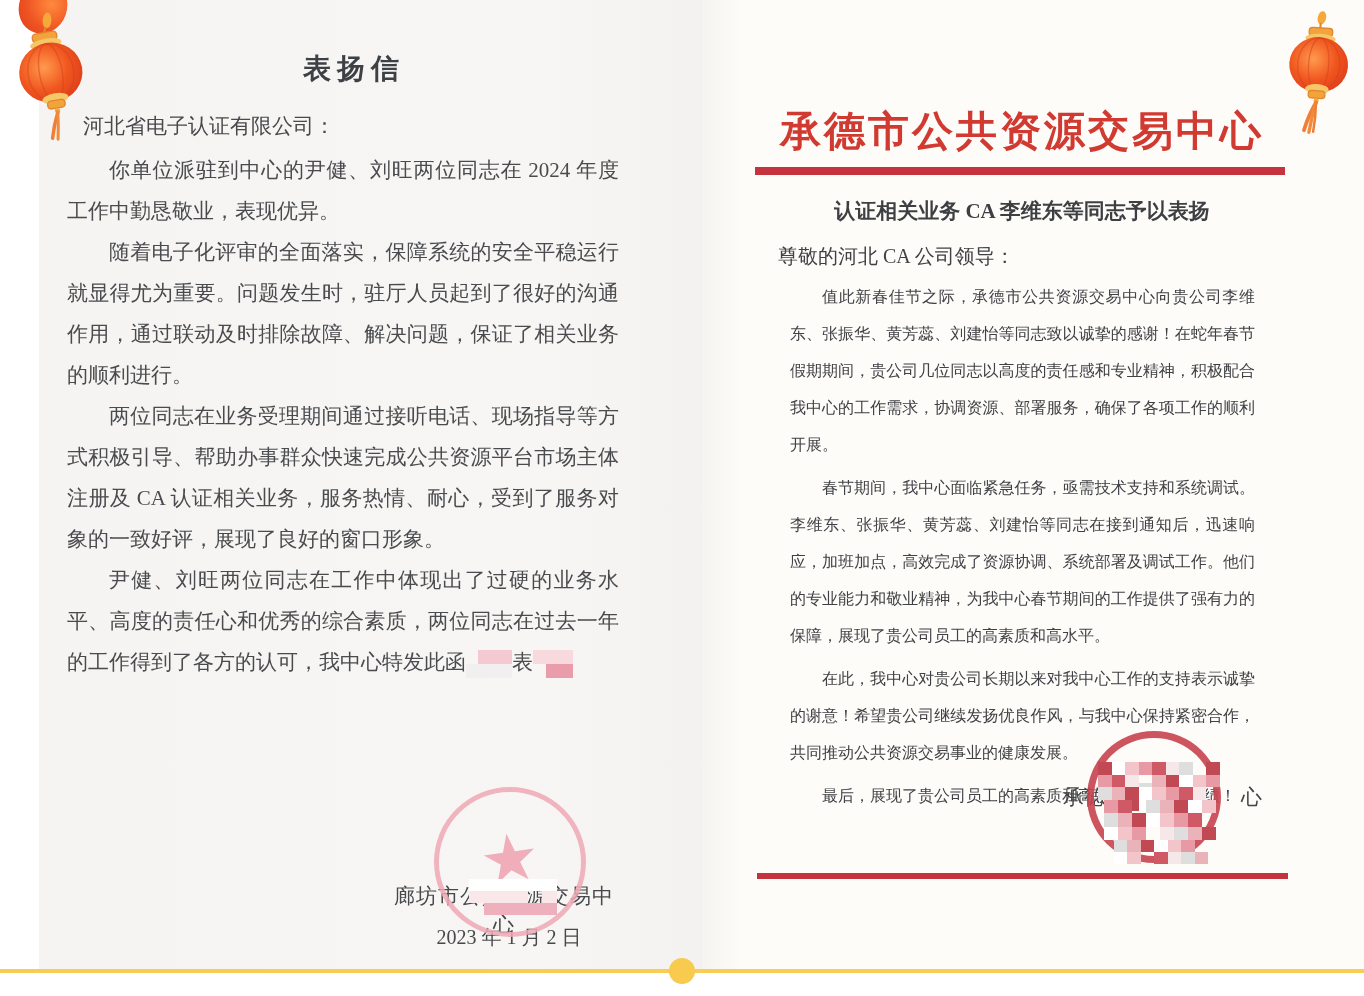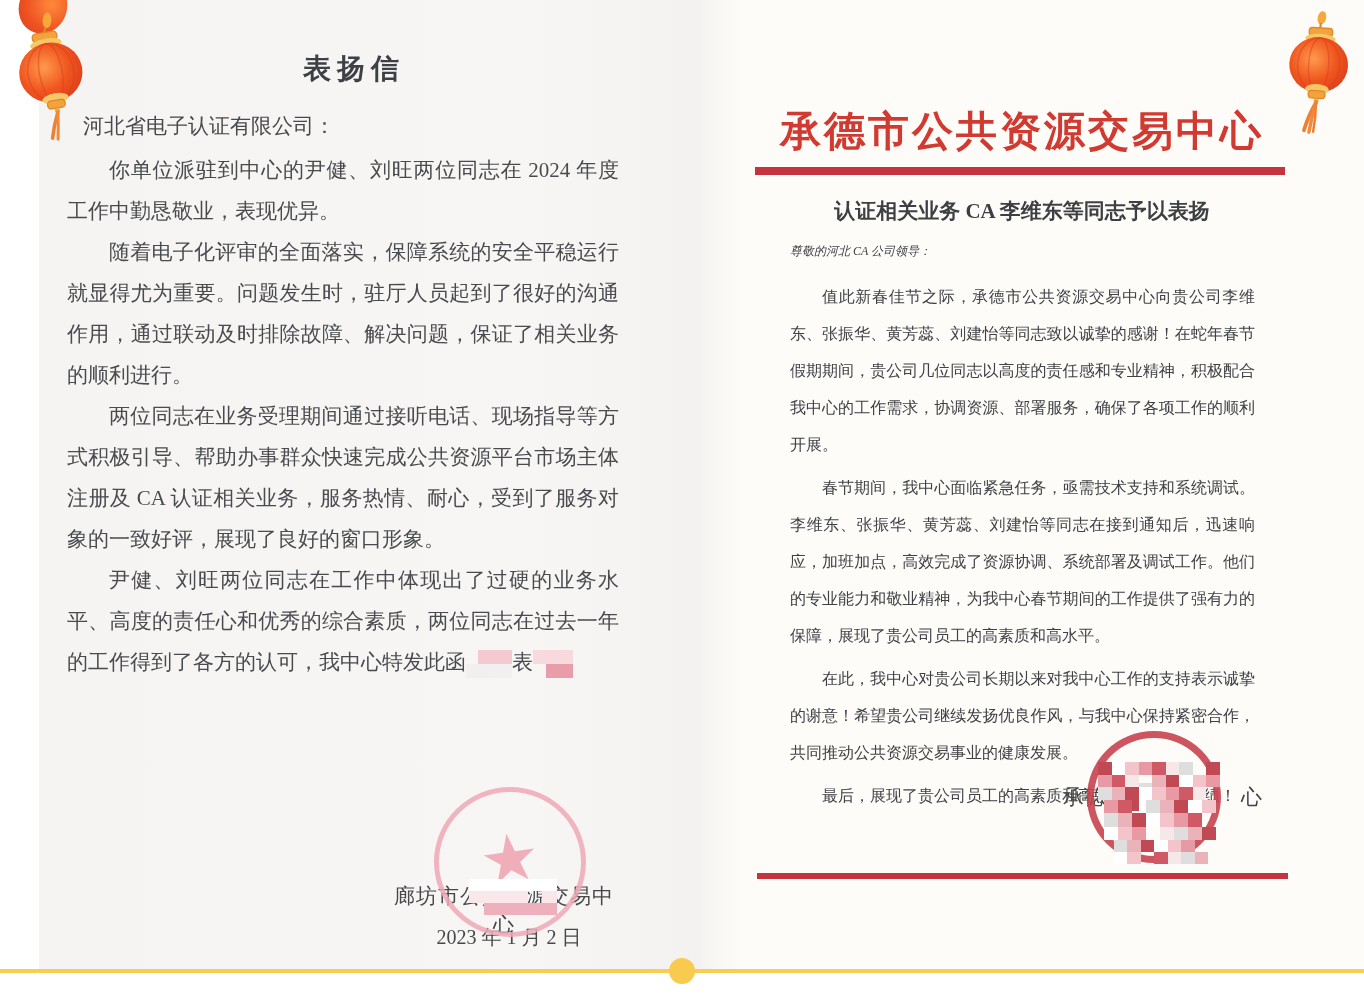--- a/index.html
+++ b/index.html
@@ -28,21 +28,21 @@
   .stamp-light .star { position:absolute; left:50%; top:50%; transform:translate(-50%,-54%) rotate(-8deg);
                        font-size:66px; color:#efa2b2; font-family:"DejaVu Sans", sans-serif; }
 
   
   .r-letterhead { position:absolute; left:40px; top:104px; width:560px; text-align:center;
                   font-size:41px; font-weight:700; letter-spacing:3px; color:#d13a31; }
   .r-rule-top { position:absolute; left:53px; top:167px; width:530px; height:4px;
                 border-top:5px solid #c4333e; border-bottom:3px solid #c4333e; }
   .r-subject { position:absolute; left:40px; top:197px; width:560px; text-align:center;
                font-size:21px; font-weight:600; color:#3e3f42; }
-  .r-salutation { position:absolute; left:88px; top:243px; font-size:12px; color:#404145;font-style:italic; }
+  .r-salutation { position:absolute; left:76px; top:243px; font-size:20px; color:#404145; }
   .r-body { position:absolute; left:88px; top:278px; width:480px; font-size:16px; line-height:37px;
             color:#404145; text-align:justify; }
   .r-body p { text-indent:2em; margin:0 15px 6px 0; }
   .r-sign-row { position:absolute; left:361px; top:783px; font-size:21px; color:#434447;
                 display:flex; align-items:center; gap:2px; z-index:2; }
   .r-rule-bottom { position:absolute; left:55px; top:873px; width:531px; height:3px;
                    border-top:4px solid #c4333e; border-bottom:2px solid #c4333e; }
 
   .stamp-dark { position:absolute; left:385px; top:731px; width:134px; height:132px;
                 border:7px solid #c8434f; border-radius:50%; z-index:3; opacity:.9; }

